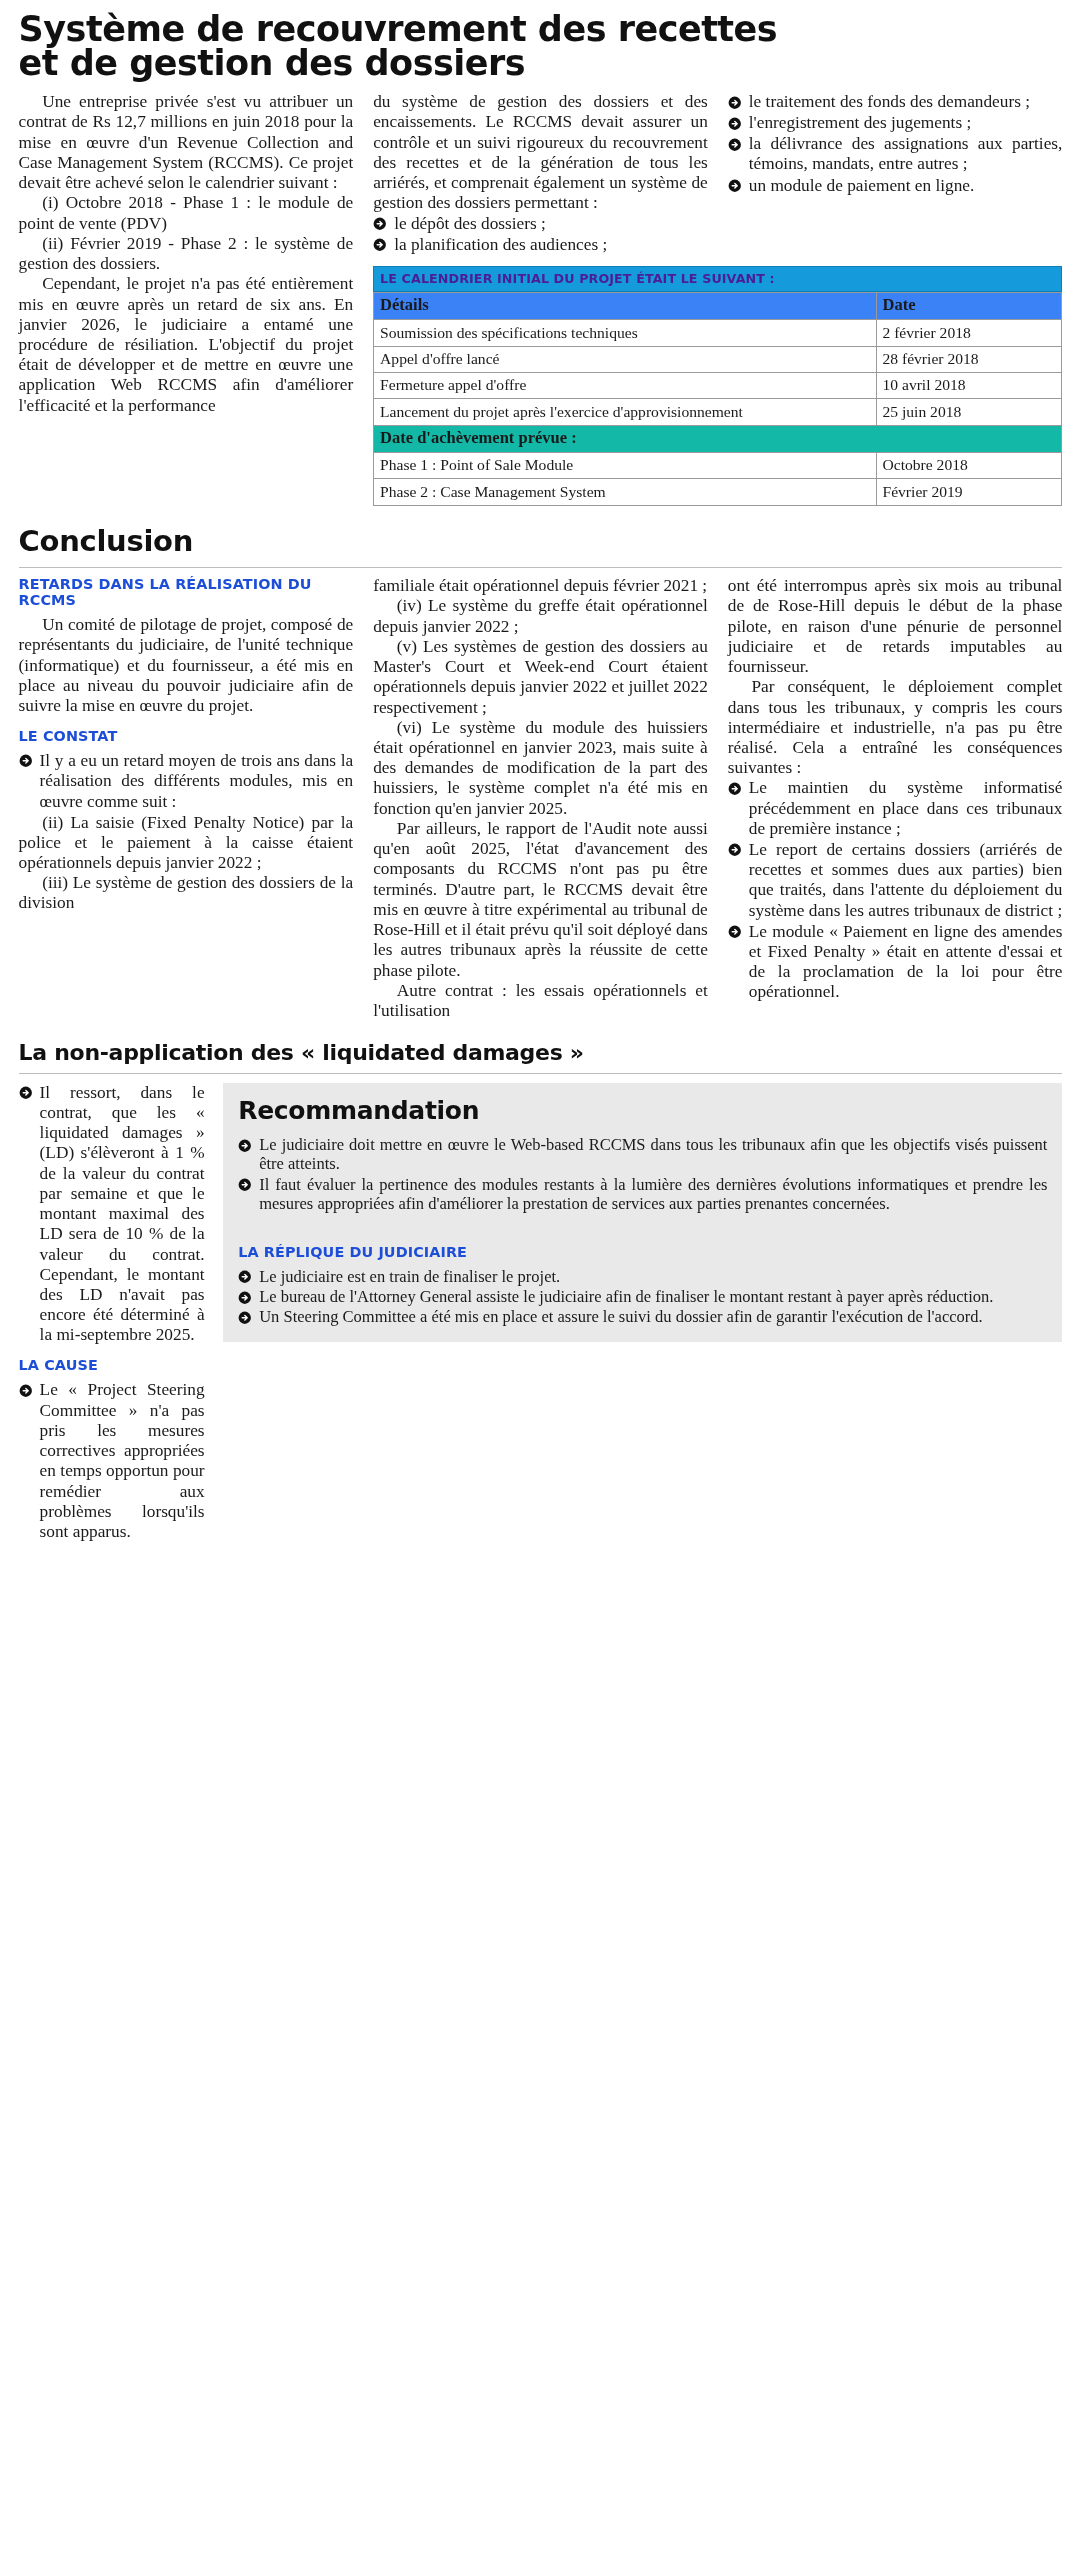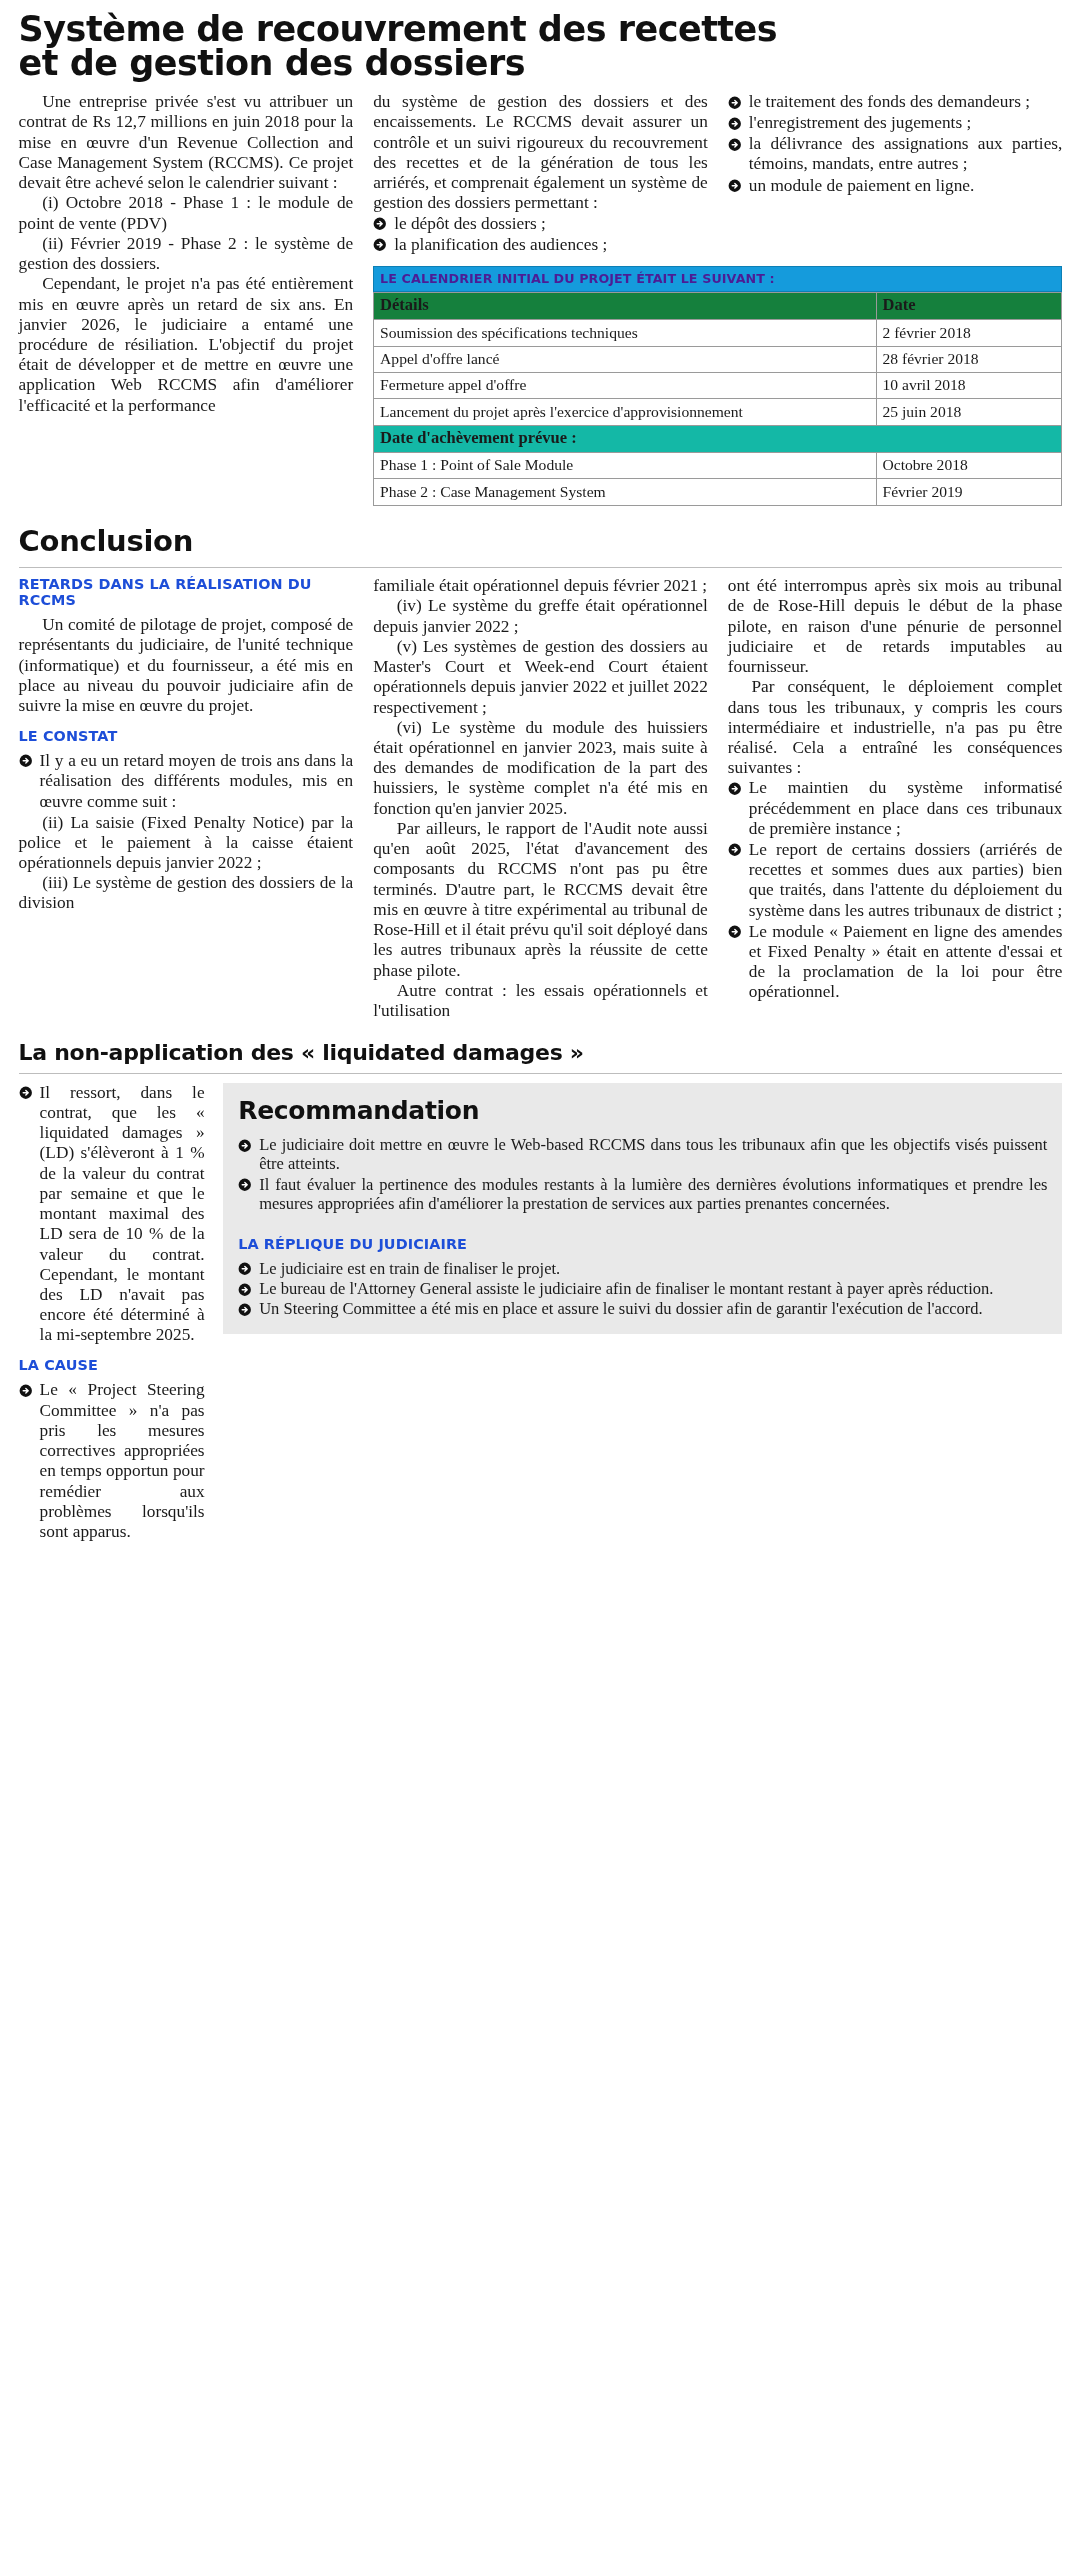--- a/index.html
+++ b/index.html
@@ -90,21 +90,21 @@
     border:0.8px solid #0d7fb5;
   }
   table.cal th, table.cal td{
     border:0.8px solid #9a9a9a;
     padding:3.4px 5.9px 4.2px 5.9px;
     vertical-align:top;
     text-align:left;
     line-height:1.14;
   }
   table.cal thead th{
-    background:#15803d;
+    background:#3b82f6;
     font-weight:bold;
     font-size:16.5px;
   }
   table.cal td.det{width:73%; text-align:justify;}
   table.cal td.date{width:27%; white-space:nowrap;}
   table.cal tr.sub td{
     background:#14b8a6;
     font-weight:bold;
     font-size:16.5px;
   }
@@ -143,21 +143,21 @@
   }
   .reco-box h2{
     font-family:"DejaVu Sans", sans-serif;
     font-weight:bold;
     font-size:25px;
     margin:0 0 10px 0;
     color:#111;
     letter-spacing:-0.3px;
   }
   .reco-box ul.arrow > li{font-size:16.5px;}
-  .reco-box h3.sub{margin-top:23px;margin-bottom:6.8px;}
+  .reco-box h3.sub{margin-top:31px;margin-bottom:6.8px;}
 
   .two-col-bottom{
     display:grid;
     grid-template-columns:186px 1fr;
     column-gap:18.6px;
     align-items:start;
   }
   .spacer-sm{height:8.4px;}
 </style>
 </head>

